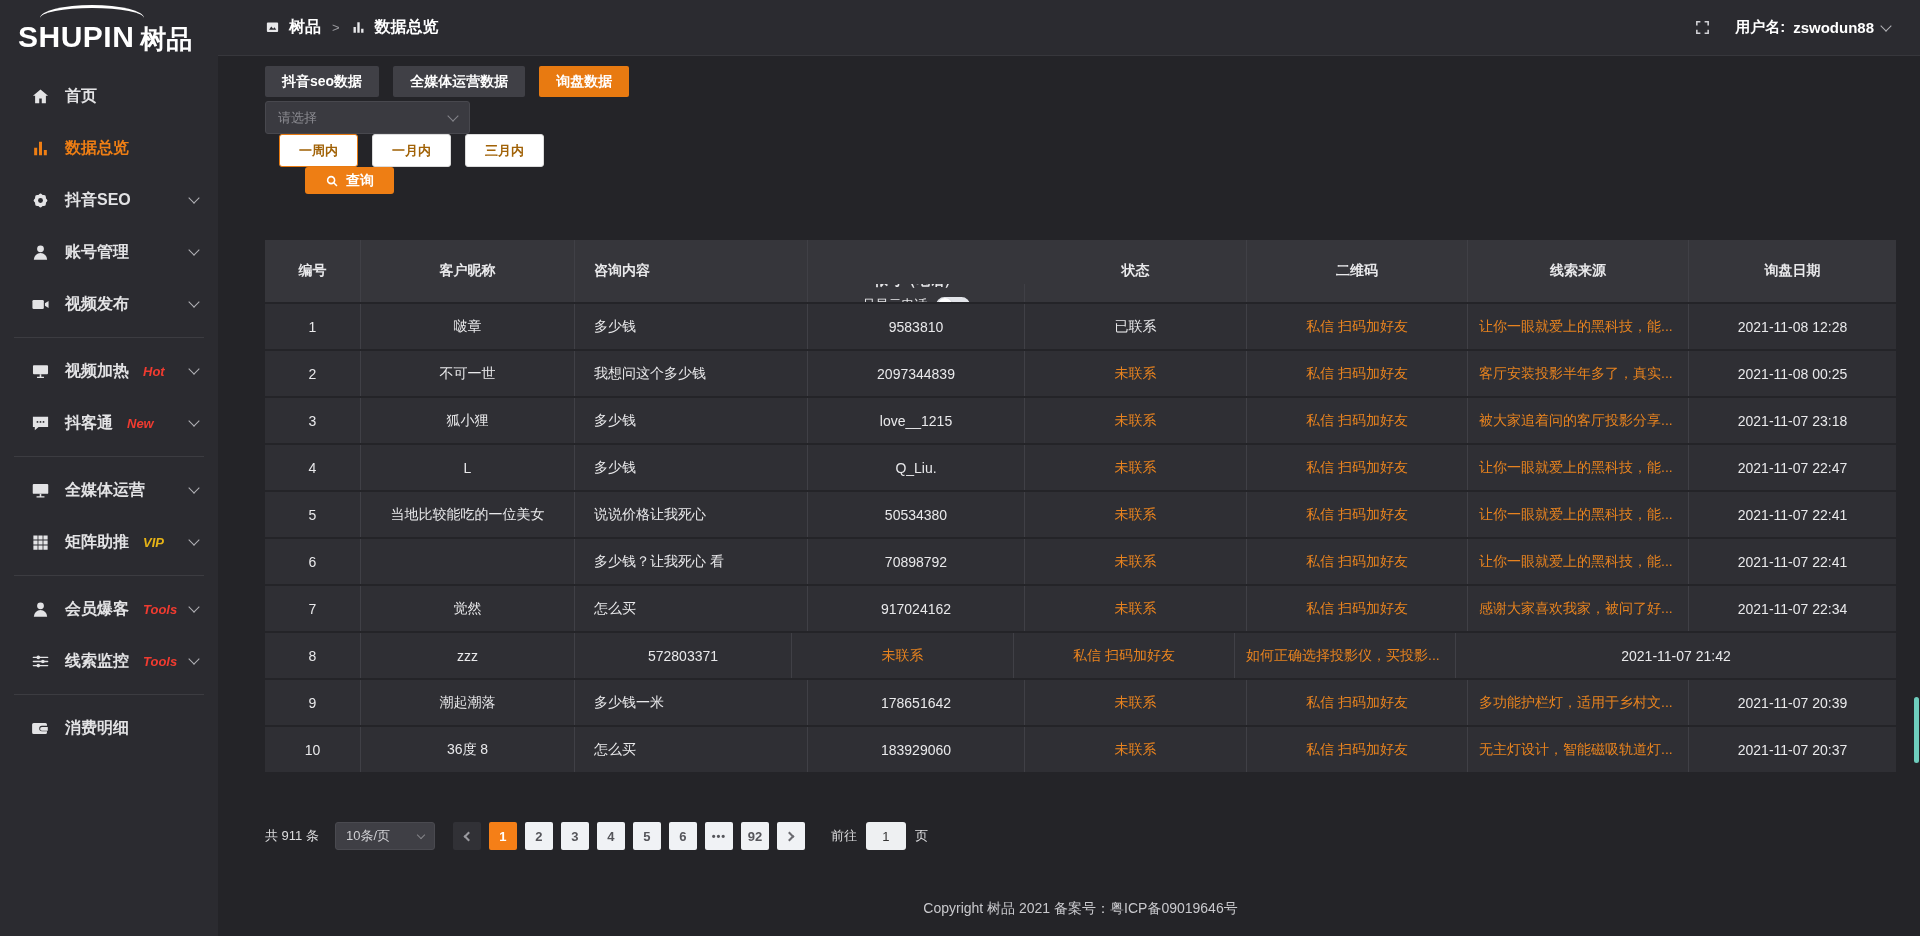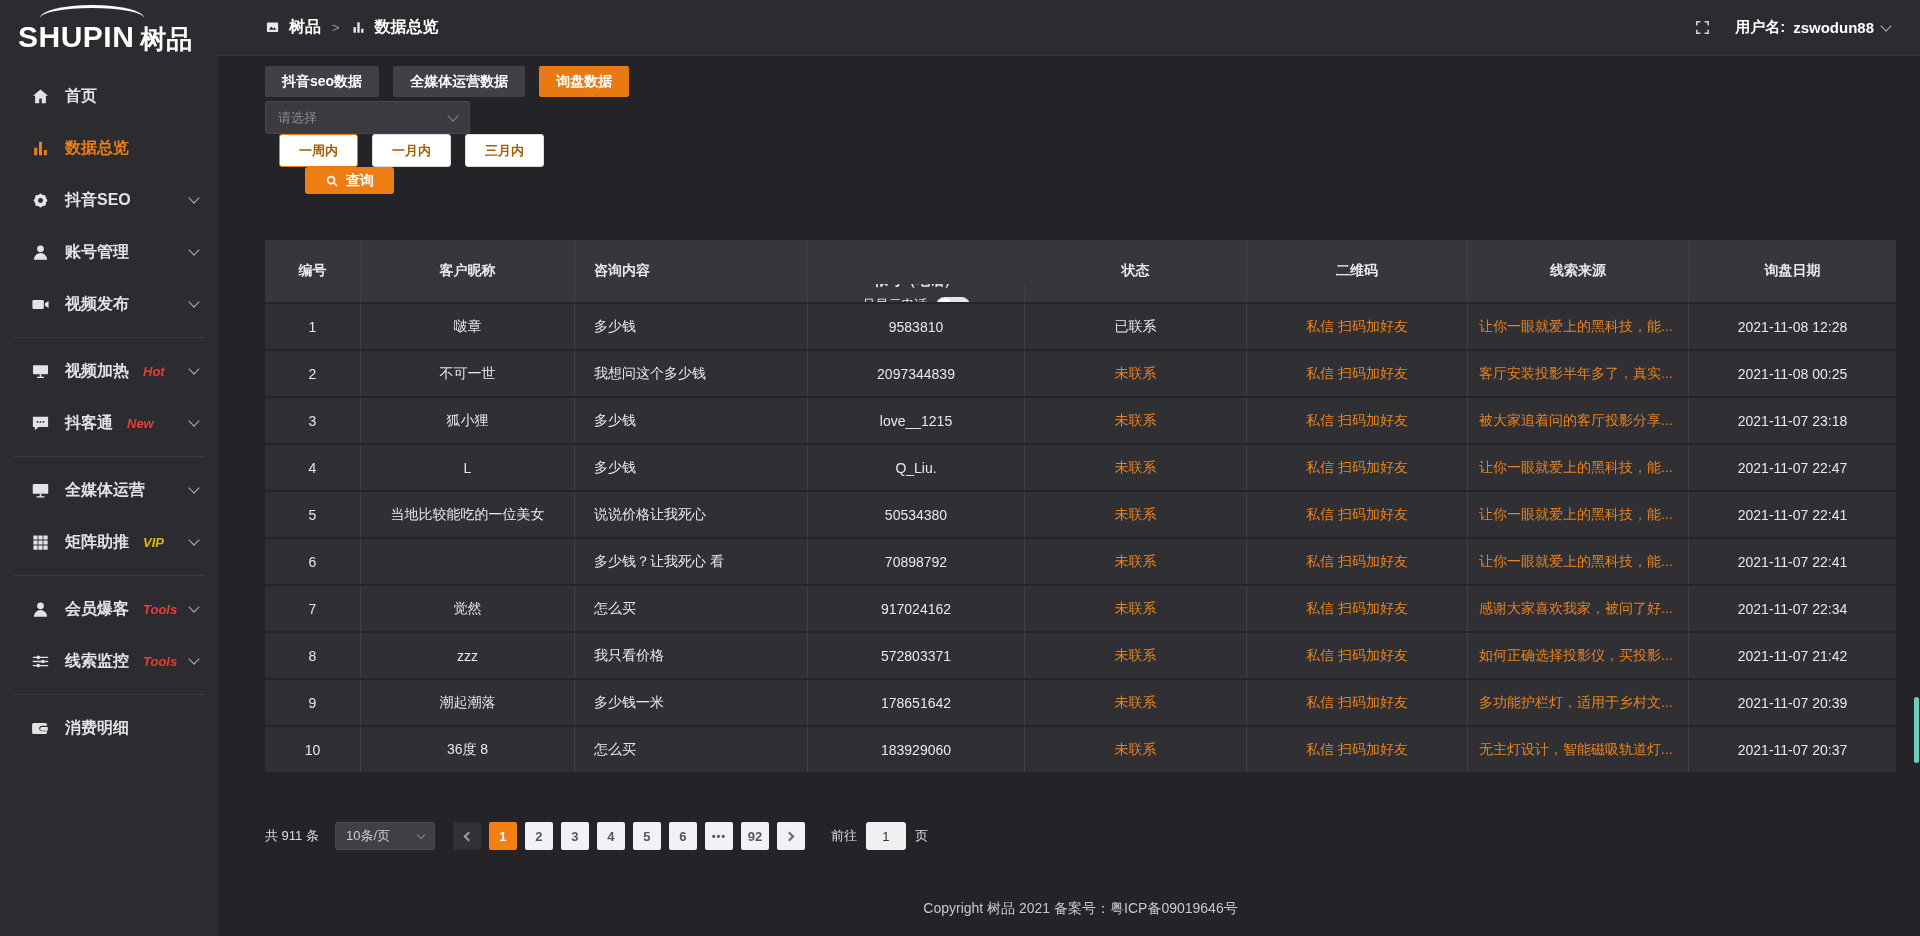--- a/index.html
+++ b/index.html
@@ -423,21 +423,20 @@
     <div class="cell c3 v-account">917024162</div>
     <div class="cell c4 v-status orange">未联系</div>
     <div class="cell c5 orange link v-qr">私信 扫码加好友</div>
     <div class="cell c6 orange link v-source">感谢大家喜欢我家，被问了好...</div>
     <div class="cell c7 v-date">2021-11-07 22:34</div>
   </div>
 
   <div class="t-row">
     <div class="cell c0 v-id">8</div>
     <div class="cell c1 v-nick">zzz</div>
-    <div class="cell c2 left v-content">我只看价格</div>
     <div class="cell c3 v-account">572803371</div>
     <div class="cell c4 v-status orange">未联系</div>
     <div class="cell c5 orange link v-qr">私信 扫码加好友</div>
     <div class="cell c6 orange link v-source">如何正确选择投影仪，买投影...</div>
     <div class="cell c7 v-date">2021-11-07 21:42</div>
   </div>
 
   <div class="t-row">
     <div class="cell c0 v-id">9</div>
     <div class="cell c1 v-nick">潮起潮落</div>

